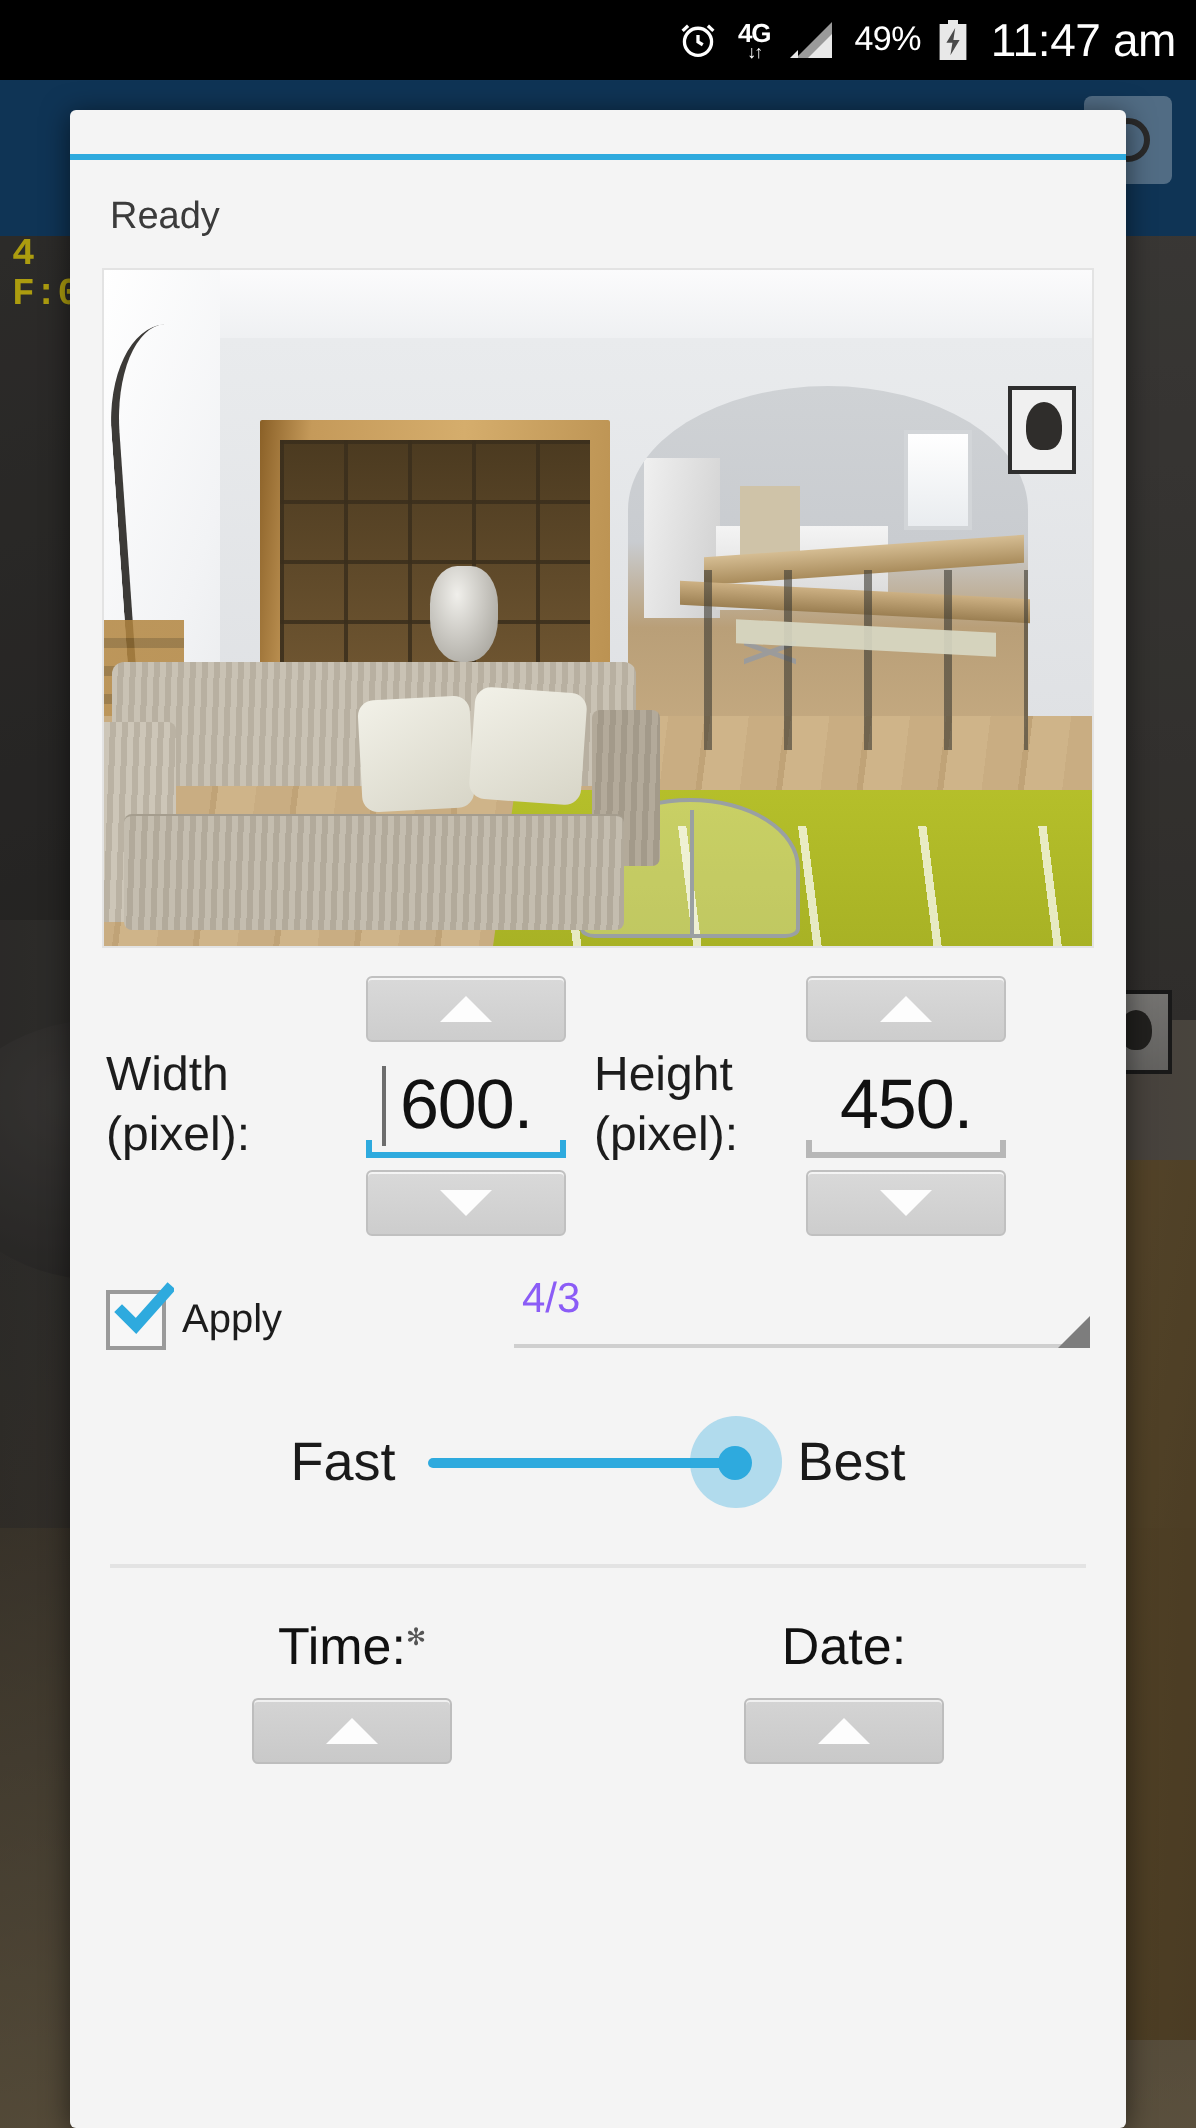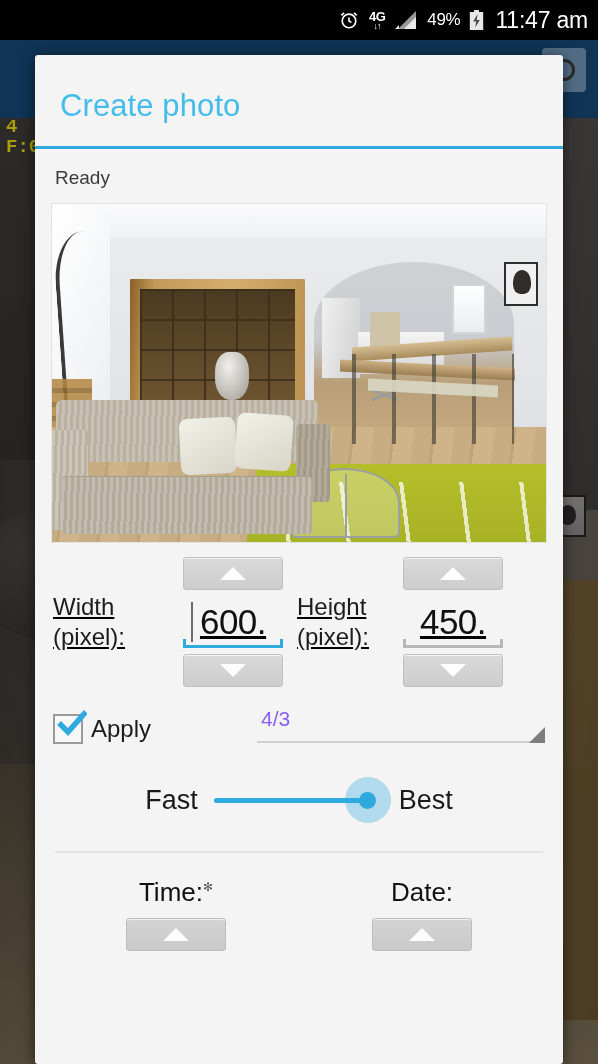--- a/index.html
+++ b/index.html
@@ -383,21 +383,20 @@
   }
   .pv-pillow.p1 { left: 134px; top: 26px; }
   .pv-pillow.p2 { left: 190px; top: 22px; transform: rotate(4deg); }
 
   
   .size-row {
     display: flex;
     align-items: center;
     padding: 0 18px;
     margin-top: 14px;
-    text-decoration: underline;
   }
   .size-label {
     font-size: 24px;
     color: #1c1c1c;
     line-height: 1.25;
     width: 130px;
   }
   .size-label.h { width: 106px; margin-left: 14px; }
 
   .stepper {
@@ -474,21 +473,21 @@
     position: relative;
     flex: 0 0 auto;
     margin-right: 8px;
   }
   .checkbox .tick {
     position: absolute;
     left: 2px; top: -7px;
     width: 30px; height: 30px;
   }
   .prop-label {
-    font-size: 24px;
+    font-size: 20px;
     color: #1c1c1c;
     line-height: 1.25;
     width: 150px;
   }
   .spinner {
     flex: 1;
     margin-left: 16px;
     position: relative;
     padding-bottom: 8px;
   }
@@ -655,21 +654,20 @@
         <rect x="0.8" y="2" width="13.4" height="18" fill="#e8e8e8"></rect>
         <polygon points="8.6,4 4.2,11.4 7.2,11.4 6.2,17.6 10.8,10 7.7,10" fill="#4a4a4a"></polygon>
       </svg>
     </div>
 
     <span class="sb-clock">11:47 am</span>
   </div>
 
   <div id="dialog">
 
-    <div class="dlg-title">Create photo</div>
     <div class="dlg-title-rule"></div>
 
     <div class="dlg-status">Ready</div>
 
     <div class="preview-wrap">
       <div class="preview">
         <div class="pv-ceiling"></div>
         <div class="pv-wall"></div>
         <div class="pv-wall-left"></div>
         <div class="pv-rail"></div>

